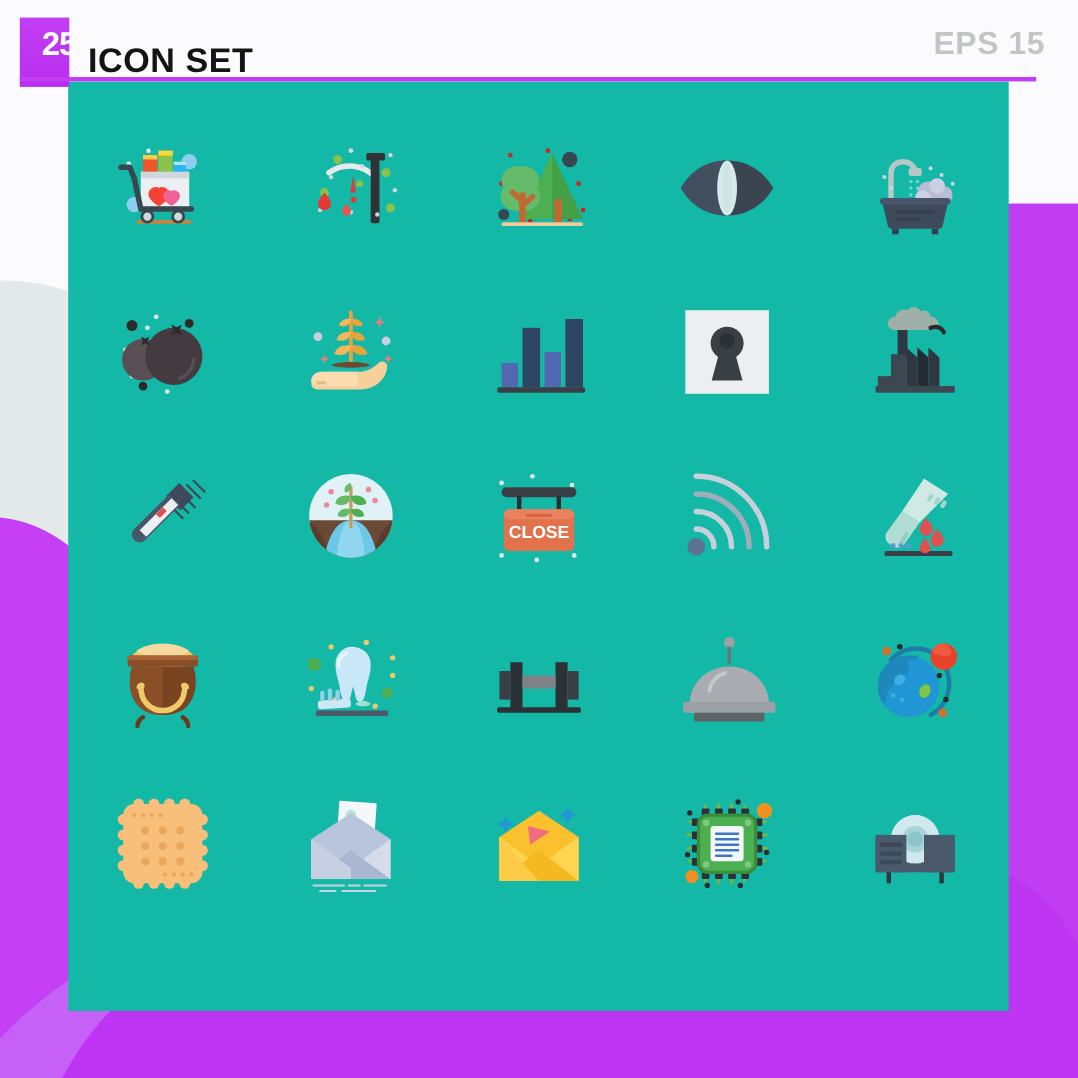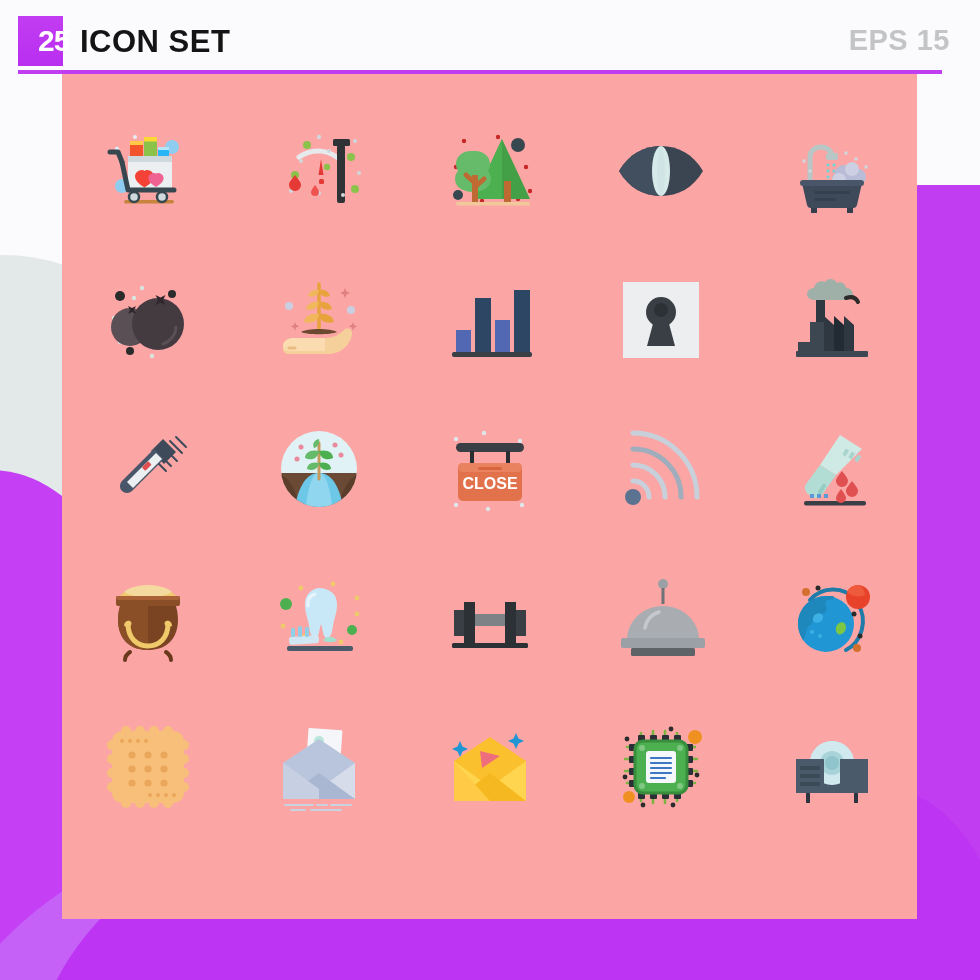--- a/index.html
+++ b/index.html
@@ -66,30 +66,30 @@
 
   
   .header {
     position: absolute; left: 0; top: 0;
     width: 980px; height: 74px;
     background: #fbfafd;
     z-index: 5;
   }
   .badge {
     position: absolute; left: 18px; top: 16px;
-    width: 45px; height: 50px;
+    width: 45px; height: 63px;
     background: linear-gradient(180deg,#c13df2 0%, #b92ef0 100%);
     color: #ffffff;
     font-size: 30px; font-weight: bold;
     line-height: 50px; text-align: center;
     letter-spacing: -1px;
     padding-left: 20px;
   }
   .header-title {
-    position: absolute; left: 80px; top: 24px;
+    position: absolute; left: 80px; top: 37px;
     font-size: 31px; font-weight: bold;
     color: #141414;
     letter-spacing: .5px;
   }
   .header-eps {
     position: absolute; right: 30px; top: 24px;
     font-size: 29px; font-weight: bold;
     color: #c3c4c6;
     letter-spacing: .5px;
   }
@@ -97,21 +97,21 @@
     position: absolute; left: 18px; top: 70px;
     width: 924px; height: 4px;
     background: #c13df2;
   }
 
   
   .panel {
     position: absolute;
     left: 62px; top: 74px;
     width: 855px; height: 845px;
-    background: #fca5a5;
+    background: #14b8a6;
     z-index: 4;
   }
   .grid {
     position: absolute;
     left: 0; top: 22px;
     width: 855px;
     display: grid;
     grid-template-columns: repeat(5, 1fr);
     grid-template-rows: repeat(5, 149px);
   }

